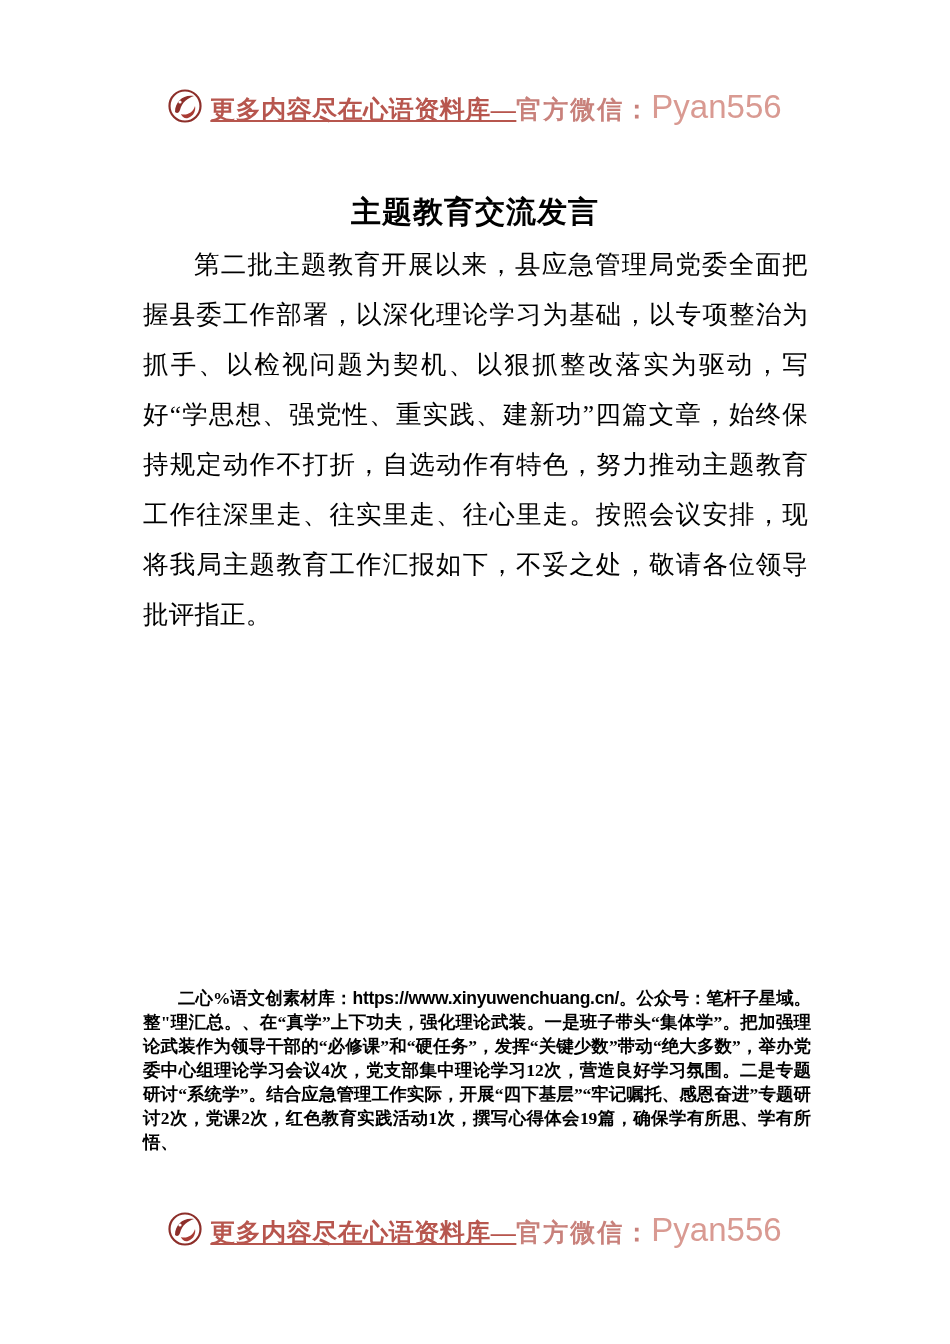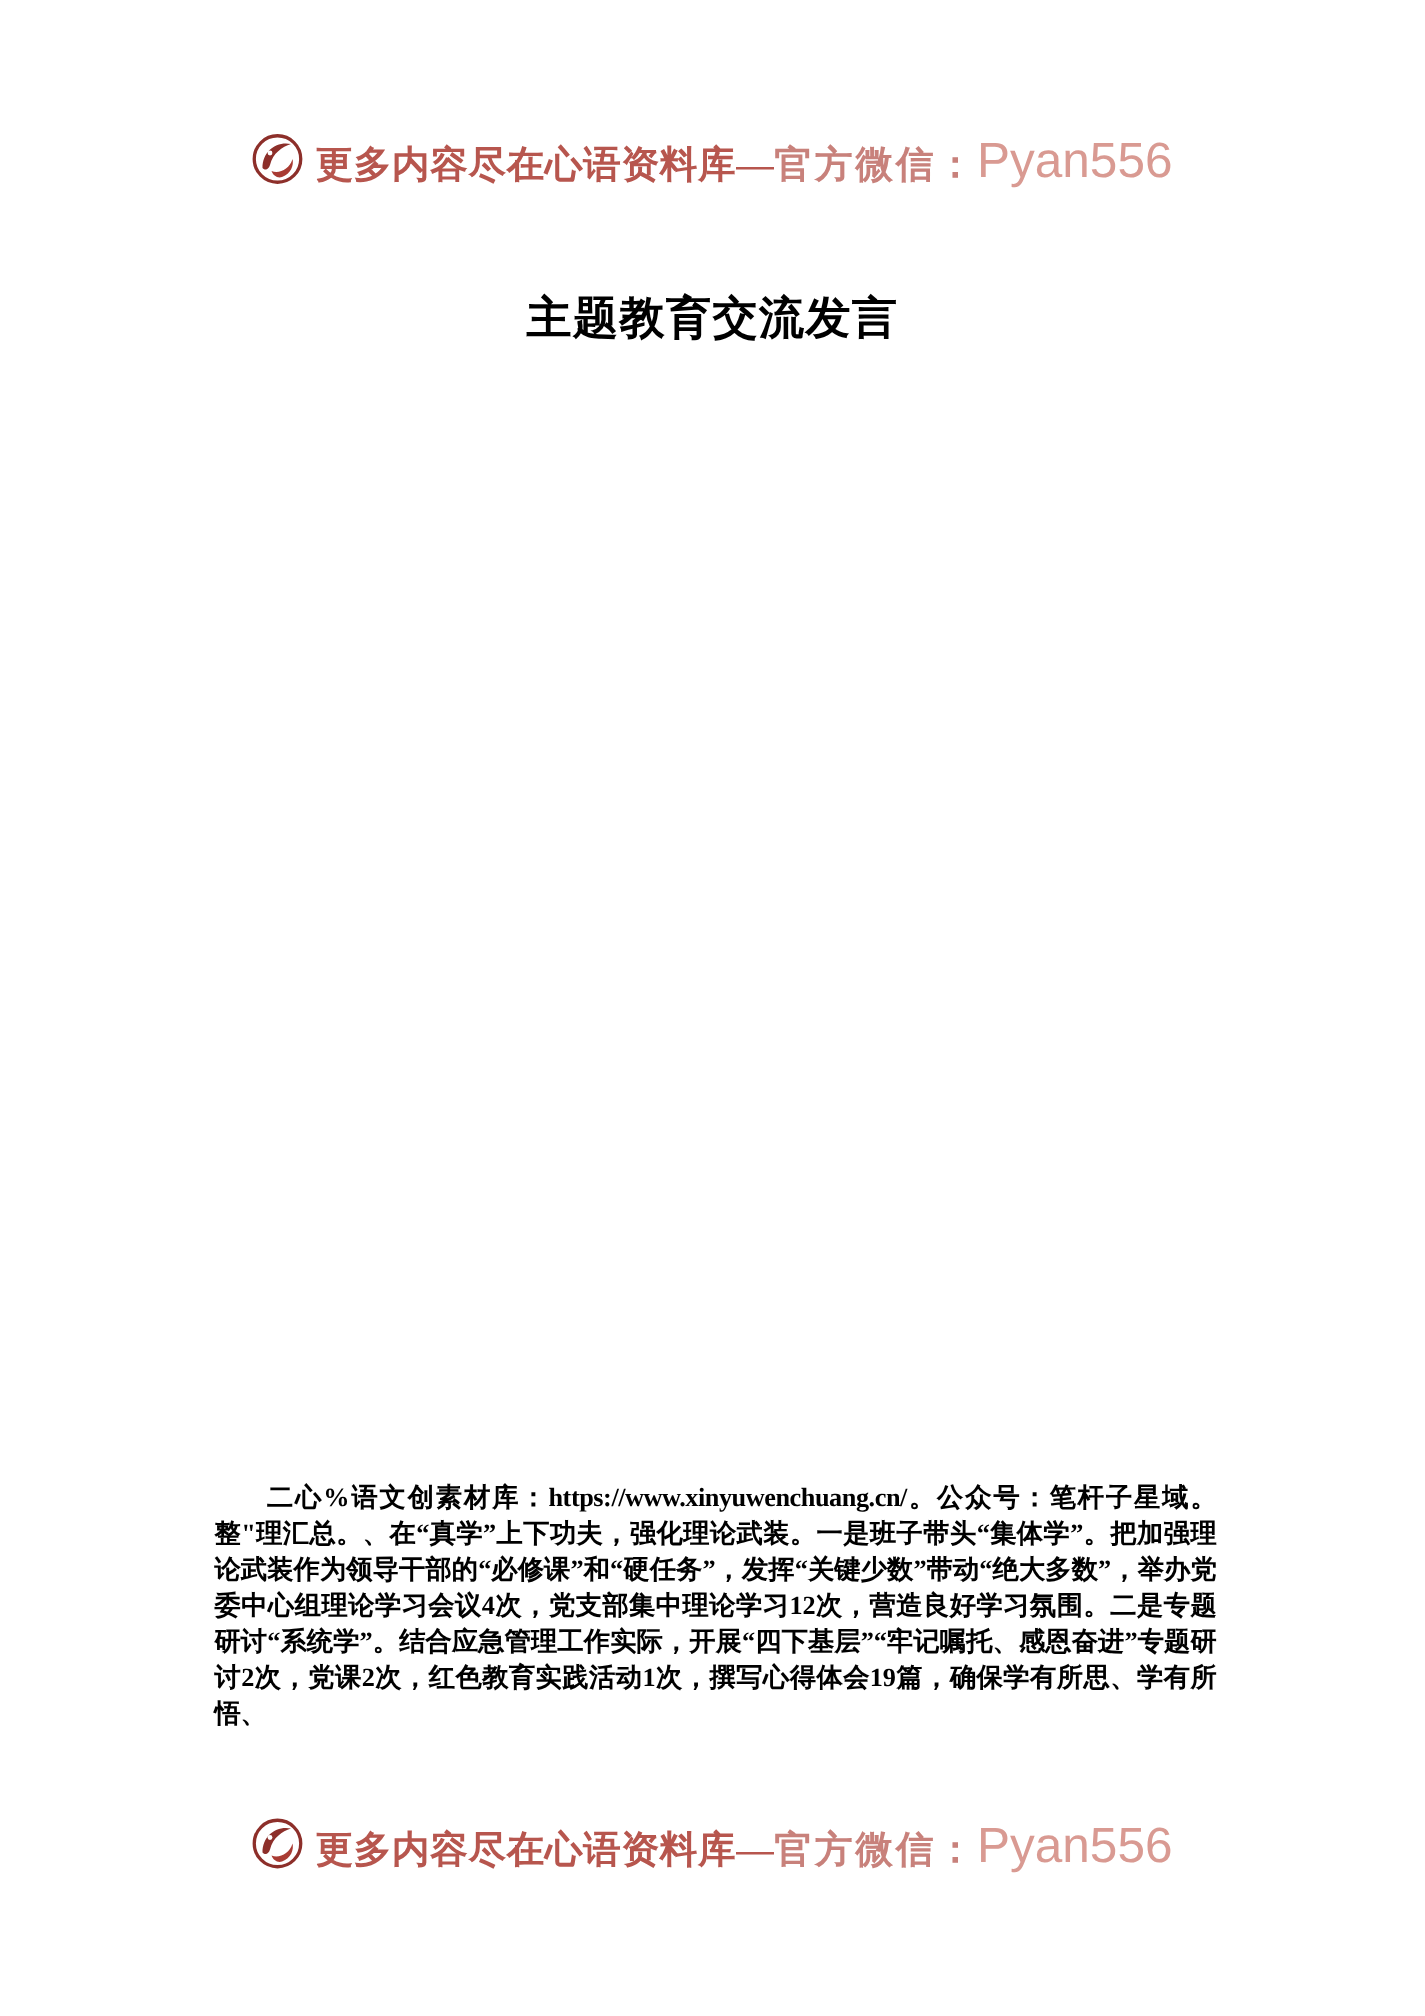--- a/index.html
+++ b/index.html
@@ -49,21 +49,21 @@
   .banner-logo svg { display: block; }
 
   .banner-text {
     font-family: "Liberation Serif", "DejaVu Serif", serif;
     font-size: 25px;
     font-weight: 700;
     letter-spacing: 0.5px;
     color: #c9837c;
     line-height: 1;
   }
-  .banner-text .seg-a { color: #b7564e; }
+  .banner-text .seg-a { color: #b7564e; text-decoration: underline; }
   .banner-text .seg-b { color: #c8817b; letter-spacing: 2px; margin-top: 48px; }
   .banner-text .seg-c { color: #d99a92; letter-spacing: 0px;
                         font-family: "Liberation Sans", sans-serif;
                         font-weight: 400; font-size: 33px; }
 
   
   .doc-title {
     position: absolute;
     left: 0;
     top: 172px;
@@ -106,21 +106,21 @@
     line-height: 24px;
     text-align: justify;
     text-justify: inter-ideograph;
     text-indent: 2em;
     margin: 0;
     font-weight: 700;
     letter-spacing: -0.1px;
     font-family: "Liberation Serif", "DejaVu Serif", serif;
   }
   .small-para .url {
-    font-family: Liberation Serif, serif;
+    font-family: Liberation Sans, sans-serif;
     font-weight: 700;
     letter-spacing: -0.3px;
   }
 </style>
 </head>
 <body>
 
 <div class="page">
 
   <div class="banner banner-header">
@@ -132,20 +132,21 @@
         <circle cx="12" cy="13" r="1.6" fill="#ffffff"></circle>
         <path d="M16 18 L22 14 L21 20 Z" fill="#ffffff"></path>
       </svg>
     </span>
     <span class="banner-text"><span class="seg-a">更多内容尽在心语资料库—</span><span class="seg-b">官方微信：</span><span class="seg-c">Pyan556</span></span>
   </div>
 
   <h1 class="doc-title">主题教育交流发言</h1>
 
   <div class="body-block">
+    <p class="para">第二批主题教育开展以来，县应急管理局党委全面把握县委工作部署，以深化理论学习为基础，以专项整治为抓手、以检视问题为契机、以狠抓整改落实为驱动，写好“学思想、强党性、重实践、建新功”四篇文章，始终保持规定动作不打折，自选动作有特色，努力推动主题教育工作往深里走、往实里走、往心里走。按照会议安排，现将我局主题教育工作汇报如下，不妥之处，敬请各位领导批评指正。</p>
   </div>
 
   <div class="small-block">
     <p class="small-para"><span>二心%语文创素材库：</span><span class="url">https://www.xinyuwenchuang.cn/</span><span>。公众号：笔杆子星域。整"理汇总。、在“真学”上下功夫，强化理论武装。一是班子带头“集体学”。把加强理论武装作为领导干部的“必修课”和“硬任务”，发挥“关键少数”带动“绝大多数”，举办党委中心组理论学习会议4次，党支部集中理论学习12次，营造良好学习氛围。二是专题研讨“系统学”。结合应急管理工作实际，开展“四下基层”“牢记嘱托、感恩奋进”专题研讨2次，党课2次，红色教育实践活动1次，撰写心得体会19篇，确保学有所思、学有所悟、</span></p>
   </div>
 
   <div class="banner banner-footer">
     <span class="banner-logo">
       <svg width="34" height="34" viewBox="0 0 34 34">
         <circle cx="17" cy="17" r="15.5" fill="none" stroke="#8d2f2a" stroke-width="2.2"></circle>

